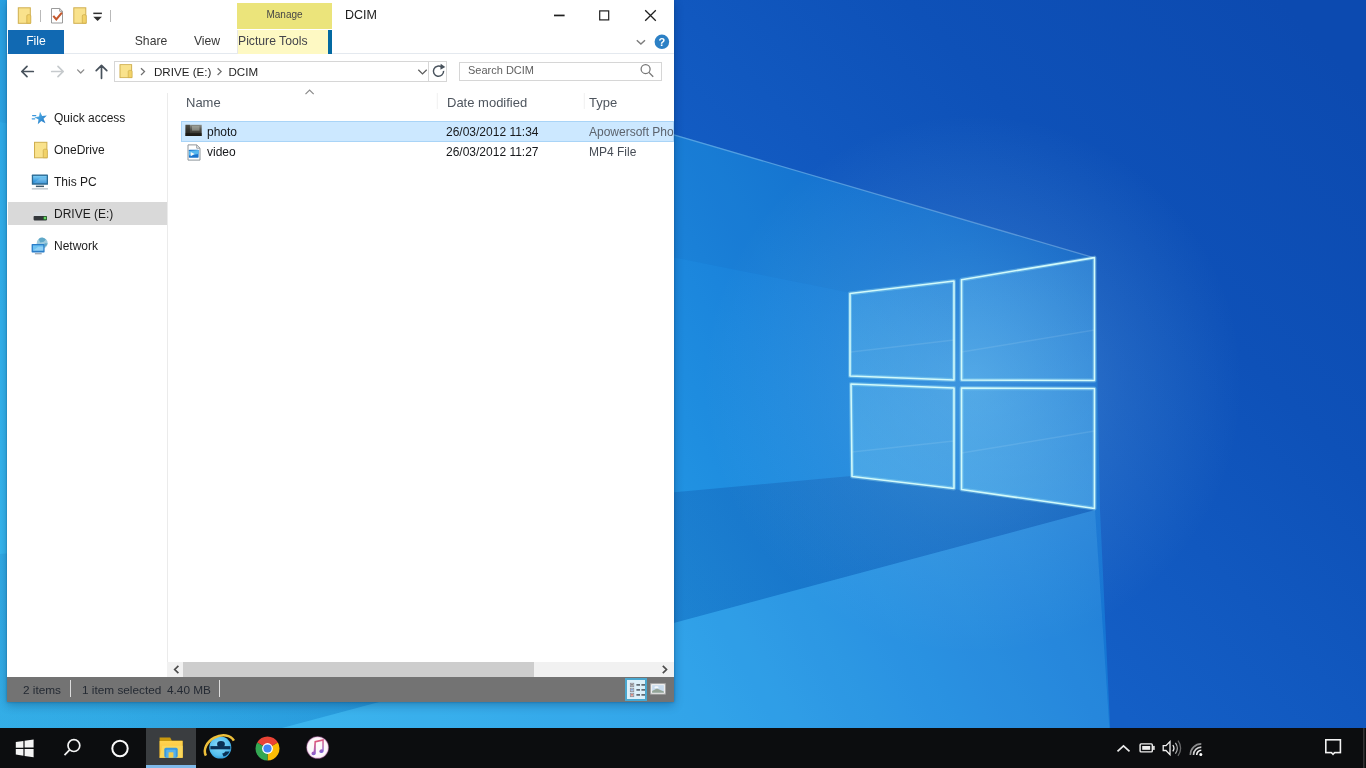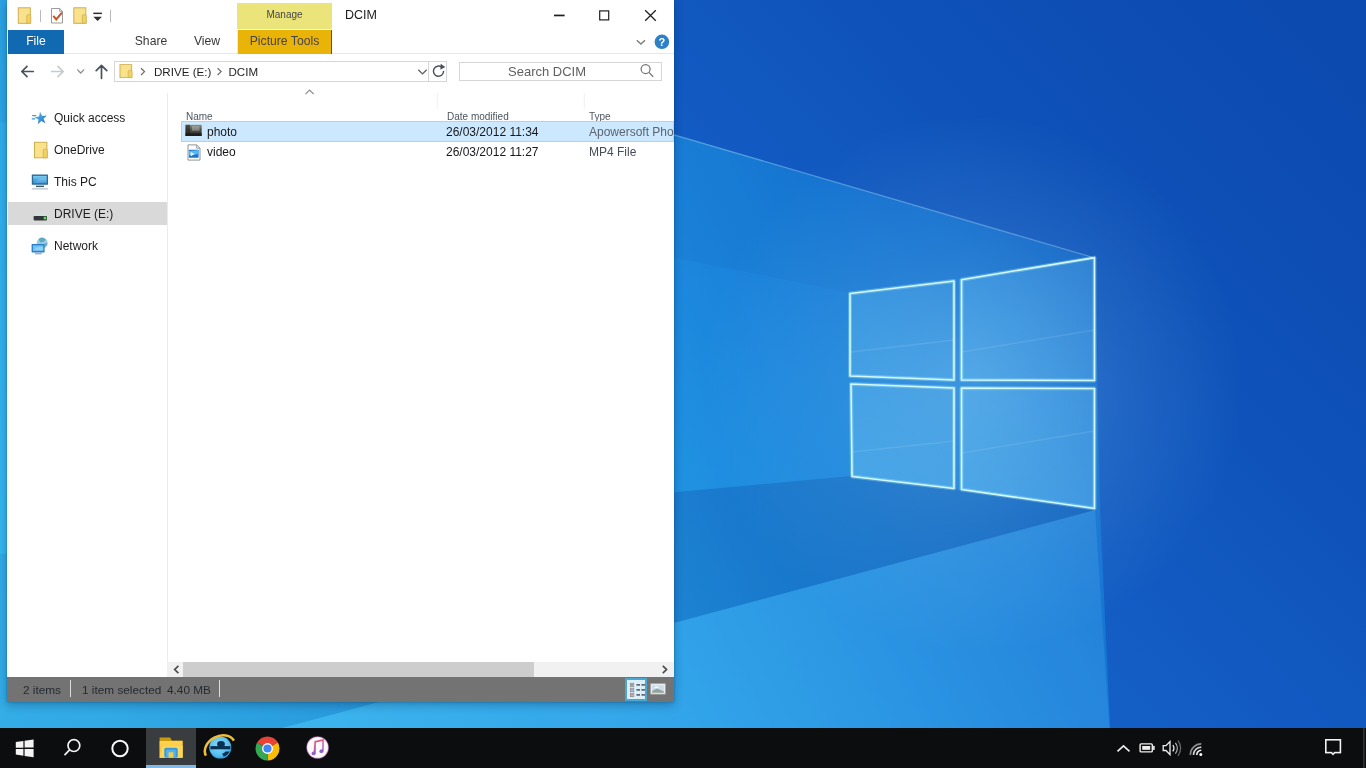--- a/index.html
+++ b/index.html
@@ -12,33 +12,33 @@
   .txt { position:absolute; white-space:nowrap; }
   
   #managetab { position:absolute; left:230px; top:3px; width:95px; height:26px; background:#ebe47b; }
   #managetab span { display:block; text-align:center; font-size:10px; color:#464646; margin-top:6px; }
   #title { position:absolute; left:338px; top:8px; font-size:12.5px; color:#1a1a1a; }
   
   #tabrow { position:absolute; left:0; top:30px; width:667px; height:24px; background:#fff; border-bottom:1px solid #e4e9ef; }
   #filetab { position:absolute; left:1px; top:0px; width:56px; height:24px; background:#1169b2; color:#fff;
              font-size:12.2px; text-align:center; line-height:23px; }
   .tab { position:absolute; top:0; height:24px; font-size:12.2px; color:#383838; line-height:23px; }
-  #pictab { position:absolute; left:230px; top:0; width:95px; height:24px; border-left:1px solid #e8e8e8; border-right:1px solid #0369a1;
-            font-size:12.2px; color:#44444c; text-align:center; line-height:23px; background:#eab308; }
+  #pictab { position:absolute; left:230px; top:0; width:95px; height:24px; border-left:1px solid #e8e8e8; border-right:4px solid #0369a1;
+            font-size:12.2px; color:#44444c; text-align:left; line-height:23px; background:#fef9c3; }
   
   #addrrow { position:absolute; left:0; top:55px; width:667px; height:36px; background:#fff; }
   #addrbox { position:absolute; left:107px; top:6px; width:315px; height:21px; border:1px solid #d6d6d6; background:#fff; }
   #refbox  { position:absolute; left:421px; top:6px; width:19px; height:21px; border:1px solid #d6d6d6; background:#fff; }
   #searchbox { position:absolute; left:452px; top:7px; width:203px; height:19px; border:1px solid #d6d6d6; background:#fff; }
   
   #main { position:absolute; left:0; top:91px; width:667px; height:571px; background:#fff; }
   #navsep { position:absolute; left:160px; top:2px; width:1px; height:569px; background:#ebebeb; }
   .navtxt { position:absolute; left:47px; font-size:12px; color:#1c1c1c; }
   #navsel { position:absolute; left:1px; top:111px; width:159px; height:23px; background:#d9d9d9; }
-  .hdr { position:absolute; top:20px; font-size:10px; color:#4e555e; }
+  .hdr { position:absolute; top:4px; font-size:13px; color:#4e555e; }
   .cell { position:absolute; font-size:12px; color:#16181b; }
   #rowsel { position:absolute; left:174px; top:30px; width:493px; height:21px; background:#cce8ff; box-shadow:inset 0 0 0 1px rgba(140,195,240,.55); }
   
   #hscroll { position:absolute; left:160px; top:662px; width:507px; height:15px; background:#f1f1f1; }
   #hthumb { position:absolute; left:16px; top:0px; width:351px; height:15px; background:#cdcdcd; }
   
   #status { position:absolute; left:0; top:677px; width:667px; height:25px; background:#737373; }
   .sttxt { position:absolute; top:6px; font-size:11.8px; color:#242a33; }
   .stsep { position:absolute; top:3px; width:1px; height:17px; background:#dcdcdc; }
   #detbtn { position:absolute; left:618px; top:1px; width:22px; height:22.5px; background:#ddf0fa; border:2px solid #4aa7cf; }
@@ -127,21 +127,21 @@
       <div id="filetab">File</div>
       <div class="tab" style="left:64px; width:44px; text-align:center;margin-top:36px;">Home</div>
       <div class="tab" style="left:124px; width:40px; text-align:center;">Share</div>
       <div class="tab" style="left:181px; width:38px; text-align:center;">View</div>
       <div id="pictab">Picture Tools</div>
     </div>
     <div id="addrrow">
       <div id="addrbox"></div>
       <div id="refbox"></div>
       <div id="searchbox"></div>
-      <div class="txt" style="left:461px; top:9px; font-size:13px; color:#606060;margin-left:40px;">Search DCIM</div>
+      <div class="txt" style="left:461px; top:9px; font-size:11px; color:#606060;">Search DCIM</div>
       <div class="txt" style="left:147px; top:9.5px; font-size:11.6px; color:#1f1f1f;">DRIVE (E:)</div>
       <div class="txt" style="left:221.5px; top:9.5px; font-size:11.6px; color:#1f1f1f;">DCIM</div>
     </div>
     <div id="main">
       <div id="navsep"></div>
 
       <div id="navsel"></div>
       <div class="navtxt" style="top:20px;">Quick access</div>
       <div class="navtxt" style="top:52px;">OneDrive</div>
       <div class="navtxt" style="top:84px;">This PC</div>

